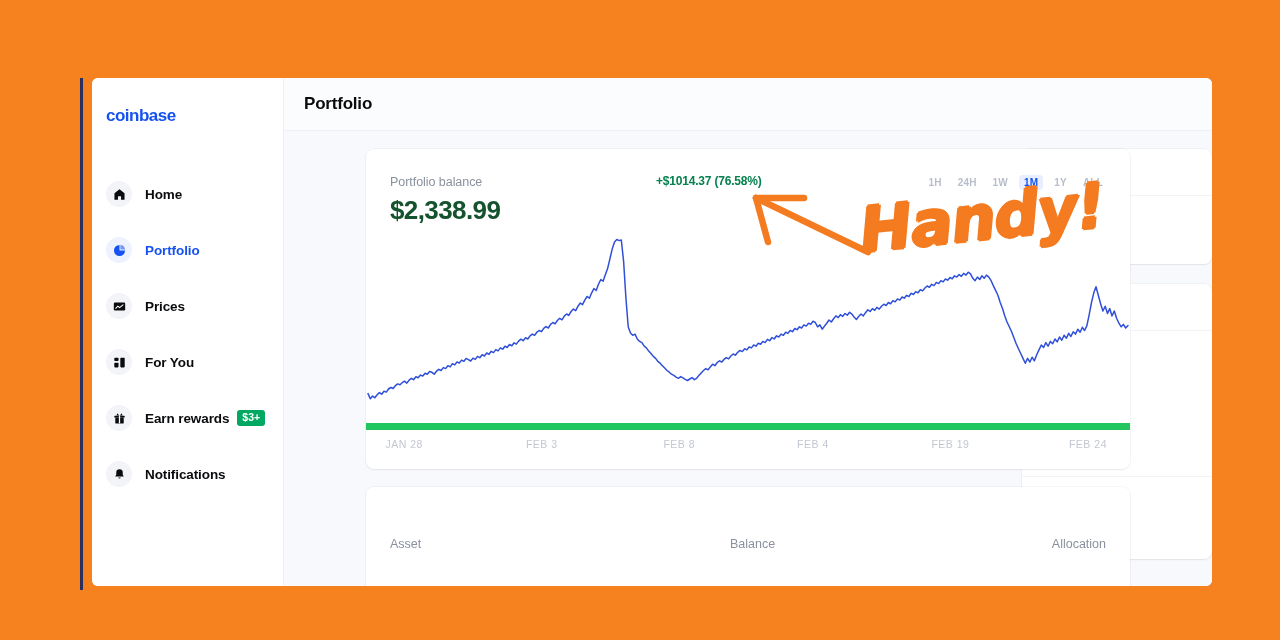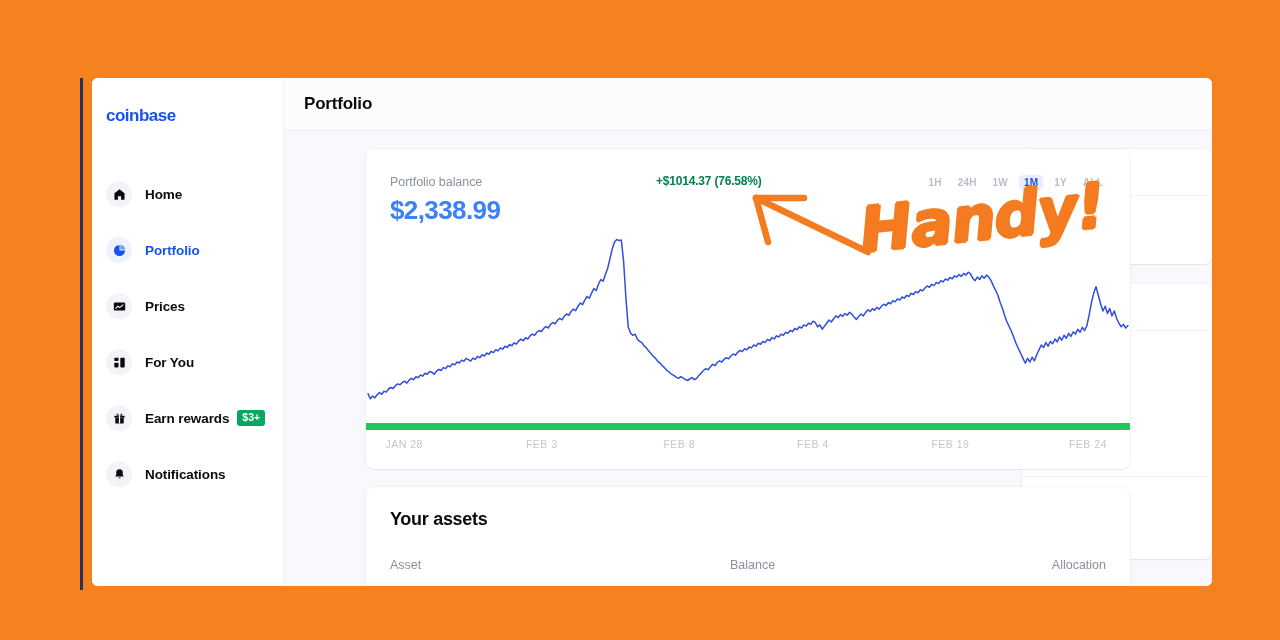--- a/index.html
+++ b/index.html
@@ -137,21 +137,21 @@
   }
   #balance-block { flex: 0 0 auto; }
   #balance-label {
     font-size: 12.5px;
     color: #8a919e;
     letter-spacing: -0.05px;
   }
   #balance-value {
     font-size: 26px;
     font-weight: bold;
-    color: #3b82f6;
+    color: #14532d;
     letter-spacing: -0.6px;
     margin-top: 6px;
   }
   #delta {
     position: absolute;
     left: 290px; top: 25px;
     font-size: 12px;
     font-weight: bold;
     color: #05804f;
     letter-spacing: -0.2px;
@@ -407,21 +407,20 @@
               <div class="axis-tick" style="left: 38.2px; transform: translateX(-50%);">JAN 28</div>
               <div class="axis-tick" style="left: 175.72px; transform: translateX(-50%);">FEB 3</div>
               <div class="axis-tick" style="left: 313.24px; transform: translateX(-50%);">FEB 8</div>
               <div class="axis-tick" style="left: 446.94px; transform: translateX(-50%);">FEB 4</div>
               <div class="axis-tick" style="left: 584.46px; transform: translateX(-50%);">FEB 19</div>
               <div class="axis-tick" style="left: 721.98px; transform: translateX(-50%);">FEB 24</div>
             </div>
         </section>
 
         <section id="assets-card" class="card">
-          <div id="assets-title">Your assets</div>
           <div id="assets-header-row">
             <div class="col-asset">Asset</div>
             <div class="col-balance">Balance</div>
             <div class="col-alloc">Allocation</div>
           </div>
         </section>
 
       </div>
 
       <aside id="right-col">

